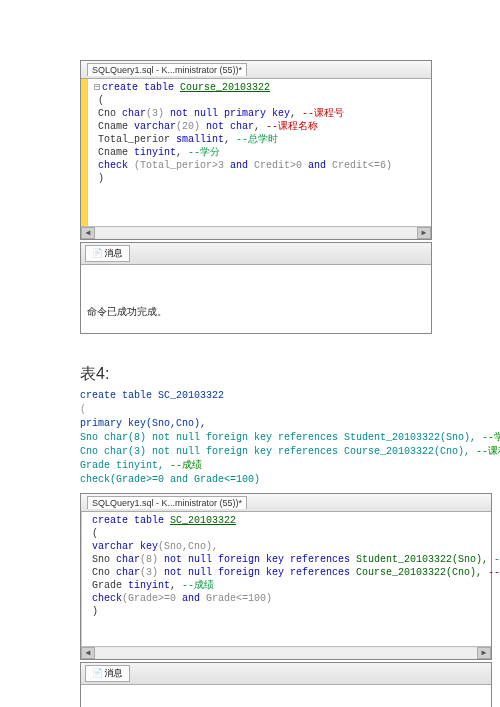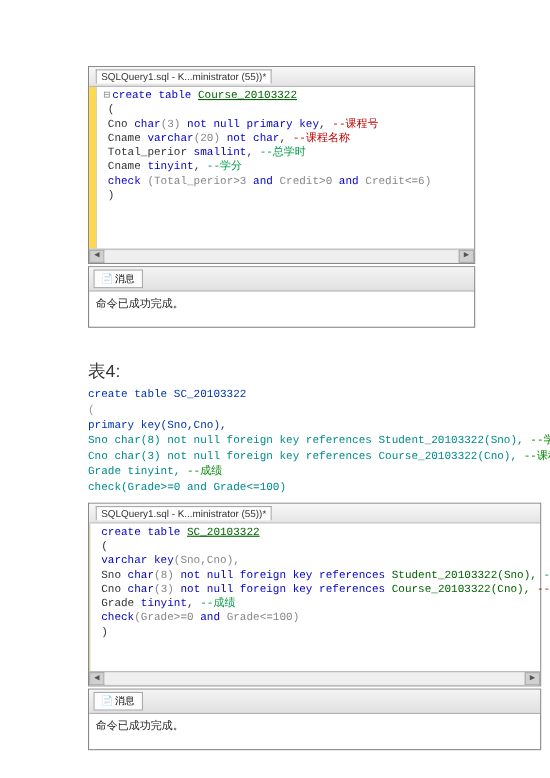--- a/index.html
+++ b/index.html
@@ -100,20 +100,21 @@
     display: inline-block;
     background: #fcfcfc;
     border: 1px solid #aaa;
     padding: 1px 6px;
   }
   .msg-body {
     padding: 4px 6px 14px 6px;
     font-family: Arial, sans-serif;
     font-size: 10px;
     color: #222;
+    margin-top: 36px;
   }
   .plaintext {
     white-space: pre;
     line-height: 14px;
     font-size: 10px;
     color: #333;
     margin-bottom: 6px;
   }
   .pt-blue { color: #0033aa; }
   .pt-teal { color: #008b8b; }

